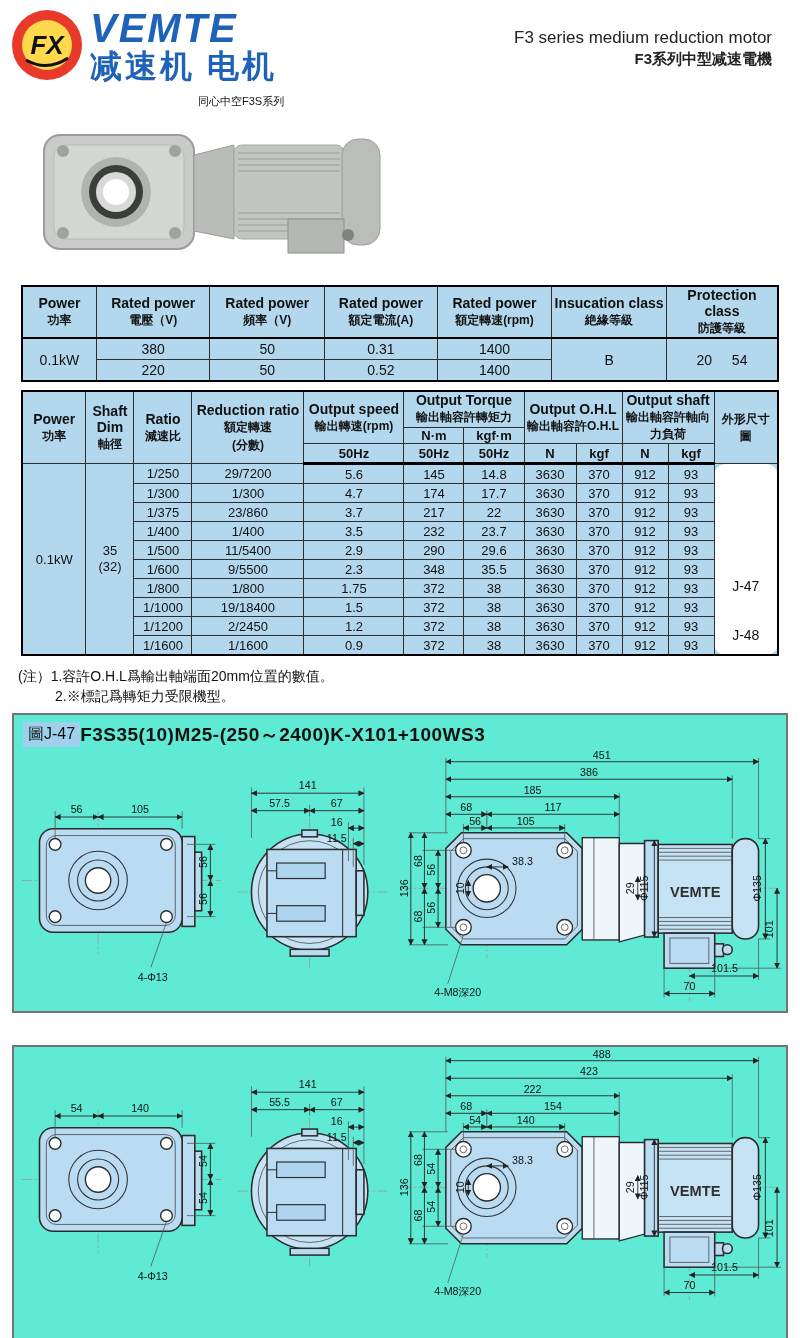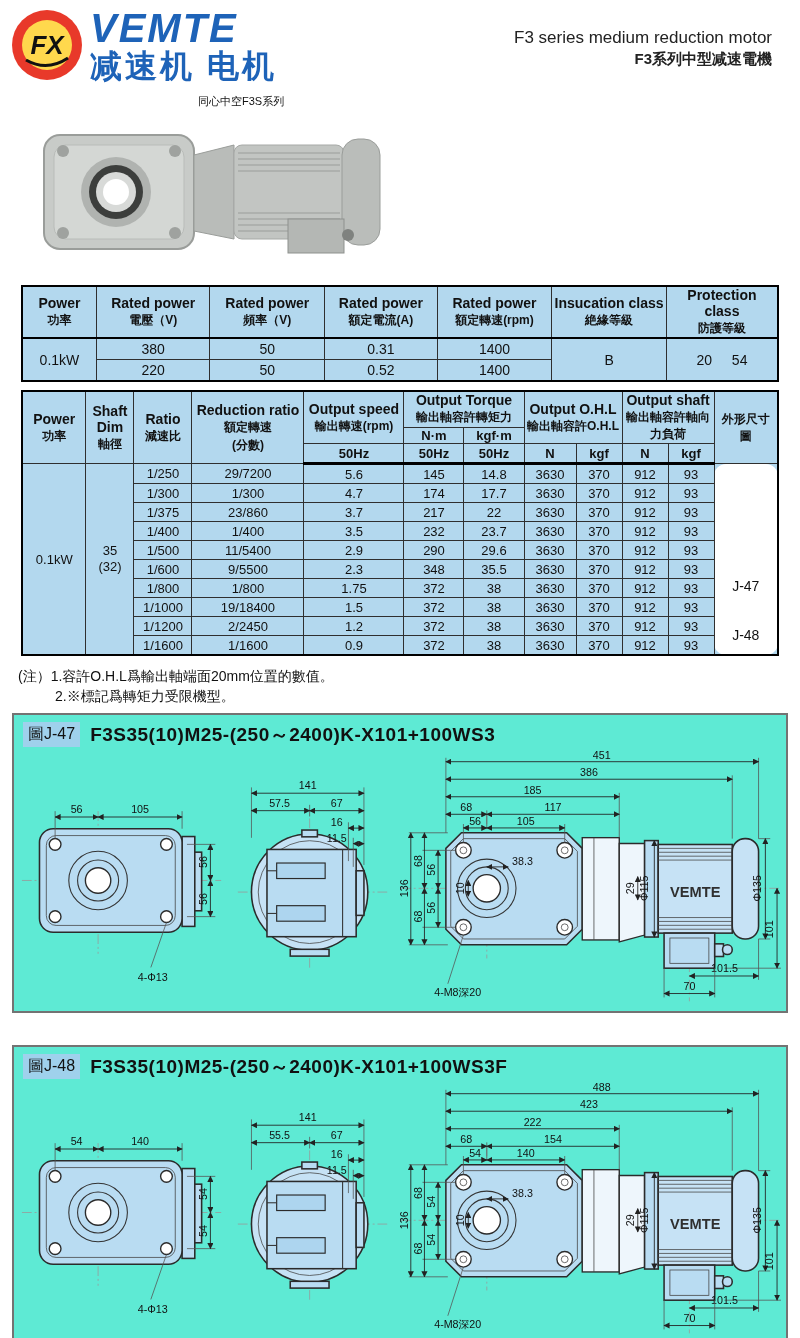--- a/index.html
+++ b/index.html
@@ -44,21 +44,21 @@
 
   
   .notes { margin:10px 0 0 18px; font-size:14px; line-height:1.45; }
   .notes .ind { margin-left:37px; }
 
   
   .sec { border:2px solid #737373; margin:6px 12px 0 12px; width:772px; height:296px; background:#5eead4; }
   .sec2gap { margin-top:32px; }
   .sec-hd { display:flex; align-items:center; padding:7px 0 0 9px; }
   .badge { background:#9fd1ec; color:#111; font-size:16px; padding:2px 5px; }
-  .sec-title { font-size:19px; font-weight:bold; margin-left:10px; letter-spacing:0.5px; }
+  .sec-title { font-size:19px; font-weight:bold; margin-left:0; letter-spacing:0.5px; }
   .views { display:flex; justify-content:space-between; padding:0 2px 0 4px; }
   .vA { margin-top:20px; } .vB { margin-top:20px; } .vC { margin-top:2px; }
 
   
   .part  { fill:#b9dcf2; stroke:#2b2b2b; stroke-width:1.6; }
   .part2 { fill:#c6e2f5; stroke:#2b2b2b; stroke-width:1.6; }
   .part3 { fill:#eef6fc; stroke:#2b2b2b; stroke-width:1.4; }
   .slot  { fill:#add5ef; stroke:#2b2b2b; stroke-width:1.2; }
   .hole  { fill:#ffffff; stroke:#2b2b2b; stroke-width:1.4; }
   .thin  { fill:none; stroke:#444; stroke-width:0.8; }
@@ -550,24 +550,20 @@
         <line class="dim" x1="272" y1="250" x2="324" y2="250" marker-start="url(#ah)" marker-end="url(#ah)"></line>
         <text class="dl" x="298" y="246">70</text>
         <line class="ext" x1="66" y1="190" x2="50" y2="240"></line>
         <text class="dls" x="36" y="253">4-M8深20</text>
       </svg>
 
     </div>
   </div>
 
   <div class="sec sec2gap">
-    <div class="sec-hd">
-      <span class="badge">圖J-48</span>
-      <span class="sec-title">F3S35(10)M25-(250～2400)K-X101+100WS3F</span>
-    </div>
     <div class="views">
 
       <svg class="vA" width="210" height="225" viewBox="0 0 215 230">
         <line class="cl" x1="4" y1="115" x2="208" y2="115"></line>
         <line class="cl" x1="82" y1="44" x2="82" y2="190"></line>
         <rect class="part" x="168" y="70" width="13" height="92"></rect>
         <rect class="part" x="181" y="86" width="7" height="60"></rect>
         <rect class="part" x="22" y="62" width="146" height="106" rx="14"></rect>
         <rect class="thin" x="29" y="69" width="132" height="92" rx="10"></rect>
         <circle class="hole" cx="38" cy="78" r="6"></circle>

